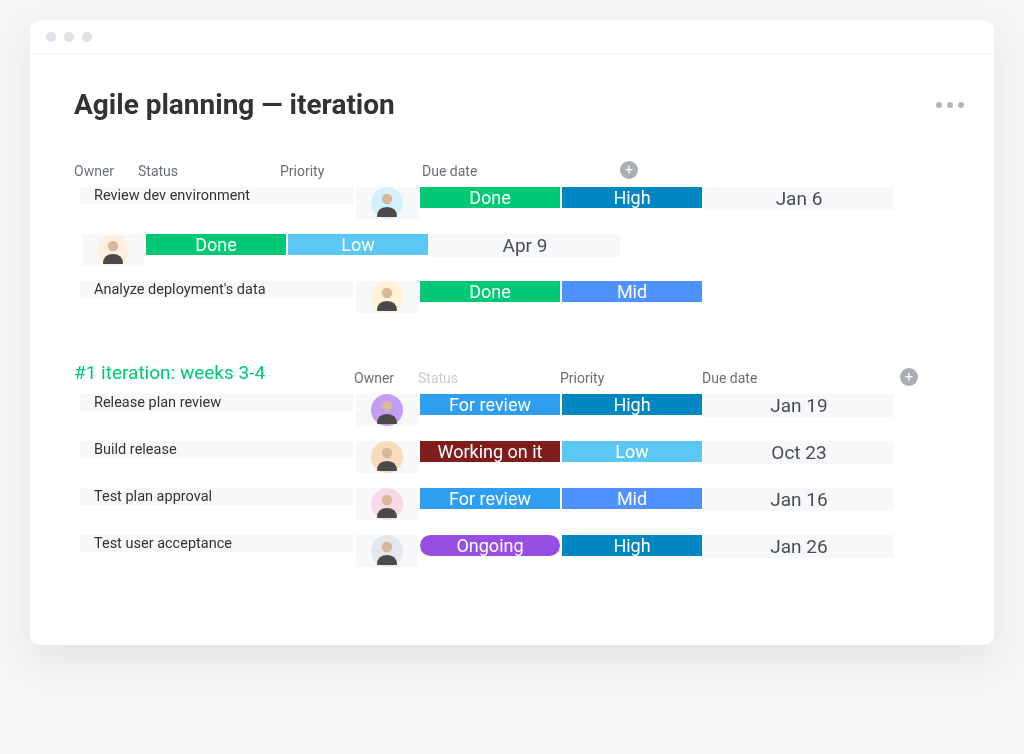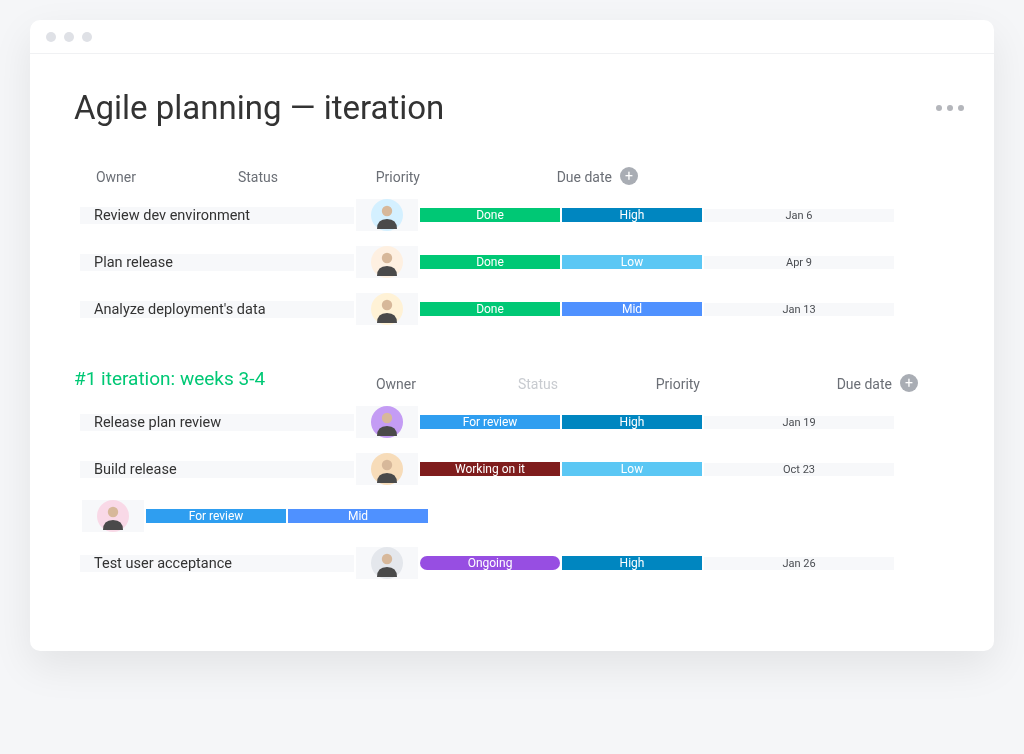--- a/index.html
+++ b/index.html
@@ -31,22 +31,22 @@
   .content {
     padding: 34px 30px 30px 44px;
   }
   .page-header {
     display: flex;
     align-items: center;
     justify-content: space-between;
     margin-bottom: 40px;
   }
   .page-title {
-    font-size: 33px;
-    font-weight: 400;
+    font-size: 28px;
+    font-weight: 700;
     color: #333333;
   }
   .ellipsis-icon {
     display: flex; gap: 5px;
     cursor: pointer;
   }
   .ellipsis-icon span {
     width: 6px; height: 6px; border-radius: 50%;
     background: #b4b6bb;
   }
@@ -58,37 +58,37 @@
   }
   .group-title {
     width: 280px;
     font-size: 19px;
     font-weight: 400;
     padding-bottom: 2px;
   }
   .col-head {
     font-size: 14px;
     color: #6b6f76;
-    text-align: right;
+    text-align: left;
   }
   .col-head.muted { color: #c8cbd0; }
   .col-owner { width: 62px; }
   .col-status { width: 140px; margin-left: 2px; }
   .col-priority { width: 140px; margin-left: 2px; }
   .col-due { width: 190px; margin-left: 2px; }
   .col-add { width: 34px; display:flex; justify-content:center; align-items:center; }
   .plus-icon {
     width: 18px; height: 18px; border-radius: 50%;
     background: #a9adb4; color: #fff;
     display:flex; align-items:center; justify-content:center;
     font-size: 14px; line-height: 1; cursor:pointer;
   }
   .row {
     display: flex;
-    align-items: center;
+    align-items: flex-start;
     height: 44px;
     margin-bottom: 3px;
   }
   .row-accent { width: 6px; border-top-left-radius:2px; border-bottom-left-radius:2px; }
   .task-cell {
     width: 274px;
     background: #f7f8fa;
     display:flex; align-items:center;
     padding: 0 14px;
     font-size: 14.5px;
@@ -103,29 +103,29 @@
   .avatar {
     width: 32px; height: 32px; border-radius: 50%;
     display:flex; align-items:center; justify-content:center;
   }
   .avatar svg { width: 32px; height: 32px; }
   .pill-cell {
     width: 140px;
     margin-left: 2px;
     display:flex; align-items:center; justify-content:center;
     color: #fff;
-    font-size: 12px;
+    font-size: 18px;
     cursor: pointer;
   }
   .due-cell {
     width: 190px;
     margin-left: 2px;
     background: #f7f8fa;
     display:flex; align-items:center; justify-content:center;
-    font-size: 11px;
+    font-size: 19px;
     color: #4a4d52;
   }
   .extra-cell {
     width: 30px;
     margin-left: 4px;
     background: #f7f8fa;
   }
 </style>
 </head>
 <body>
@@ -168,21 +168,20 @@
                 </svg>
               </div>
             </div>
             <div class="pill-cell" style="background: rgb(0, 200, 117);">Done</div>
             <div class="pill-cell" style="background: rgb(0, 134, 192);">High</div>
             <div class="due-cell">Jan 6</div>
             <div class="extra-cell"></div>
           </div>
           <div class="row">
             <div class="row-accent" style="background: rgb(162, 89, 255);"></div>
-            <div class="task-cell">Plan release</div>
             <div class="owner-cell">
               <div class="avatar">
                 <svg viewBox="0 0 32 32">
                   <circle cx="16" cy="16" r="16" fill="#fef0e1"></circle>
                   <circle cx="16" cy="12" r="5.2" fill="#d7b89a"></circle>
                   <path d="M6 30 Q6 20 16 20 Q26 20 26 30 Z" fill="#4a4a4a"></path>
                 </svg>
               </div>
             </div>
             <div class="pill-cell" style="background: rgb(0, 200, 117);">Done</div>
@@ -197,21 +196,20 @@
               <div class="avatar">
                 <svg viewBox="0 0 32 32">
                   <circle cx="16" cy="16" r="16" fill="#fff2d6"></circle>
                   <circle cx="16" cy="12" r="5.2" fill="#d7b89a"></circle>
                   <path d="M6 30 Q6 20 16 20 Q26 20 26 30 Z" fill="#4a4a4a"></path>
                 </svg>
               </div>
             </div>
             <div class="pill-cell" style="background: rgb(0, 200, 117);">Done</div>
             <div class="pill-cell" style="background: rgb(79, 145, 255);">Mid</div>
-            <div class="due-cell">Jan 13</div>
             <div class="extra-cell"></div>
           </div>
         </div>
         <div class="group">
           <div class="group-header">
             <div class="group-title" style="color: rgb(0, 200, 117);">#1 iteration: weeks 3-4</div>
             <div class="col-head col-owner">Owner</div>
             <div class="col-head col-status muted">Status</div>
             <div class="col-head col-priority">Priority</div>
             <div class="col-head col-due">Due date</div>
@@ -248,31 +246,33 @@
                 </svg>
               </div>
             </div>
             <div class="pill-cell" style="background: #7f1d1d;">Working on it</div>
             <div class="pill-cell" style="background: rgb(91, 199, 244);">Low</div>
             <div class="due-cell">Oct 23</div>
             <div class="extra-cell"></div>
           </div>
           <div class="row">
             <div class="row-accent" style="background: rgb(0, 200, 117);"></div>
+            <div class="task-cell">Test plan approval</div>
             <div class="owner-cell">
               <div class="avatar">
                 <svg viewBox="0 0 32 32">
                   <circle cx="16" cy="16" r="16" fill="#f9d9e7"></circle>
                   <circle cx="16" cy="12" r="5.2" fill="#d7b89a"></circle>
                   <path d="M6 30 Q6 20 16 20 Q26 20 26 30 Z" fill="#4a4a4a"></path>
                 </svg>
               </div>
             </div>
             <div class="pill-cell" style="background: rgb(47, 158, 240);">For review</div>
             <div class="pill-cell" style="background: rgb(79, 145, 255);">Mid</div>
+            <div class="due-cell">Jan 16</div>
             <div class="extra-cell"></div>
           </div>
           <div class="row">
             <div class="row-accent" style="background: rgb(0, 200, 117);"></div>
             <div class="task-cell">Test user acceptance</div>
             <div class="owner-cell">
               <div class="avatar">
                 <svg viewBox="0 0 32 32">
                   <circle cx="16" cy="16" r="16" fill="#e4e7ec"></circle>
                   <circle cx="16" cy="12" r="5.2" fill="#d7b89a"></circle>

